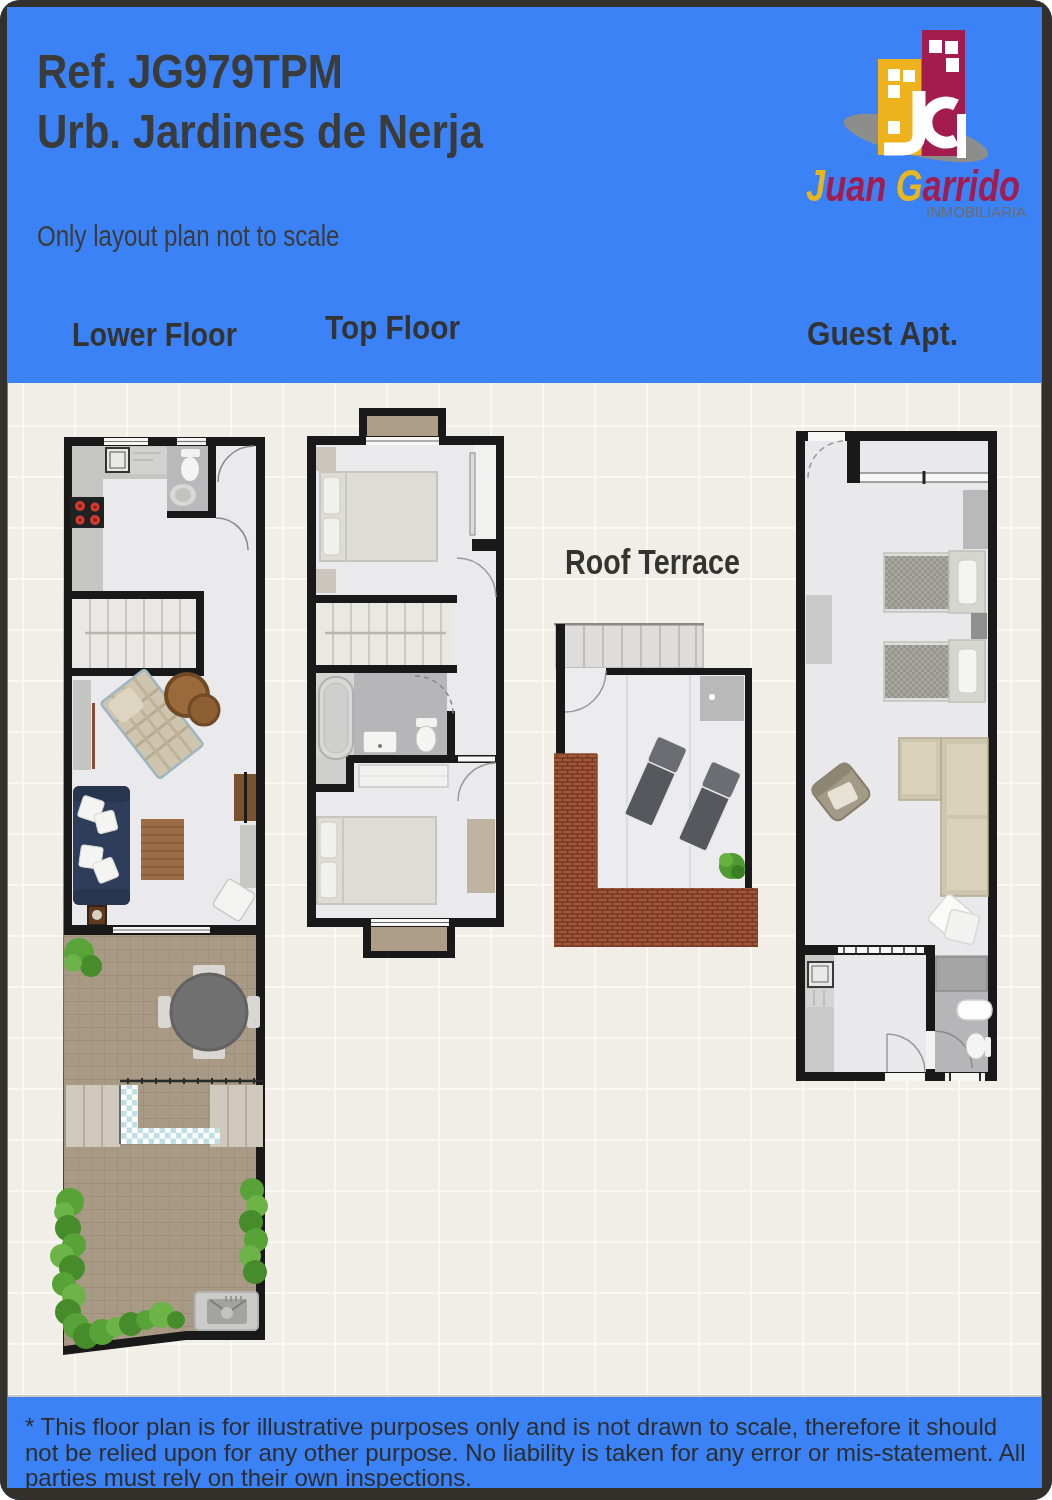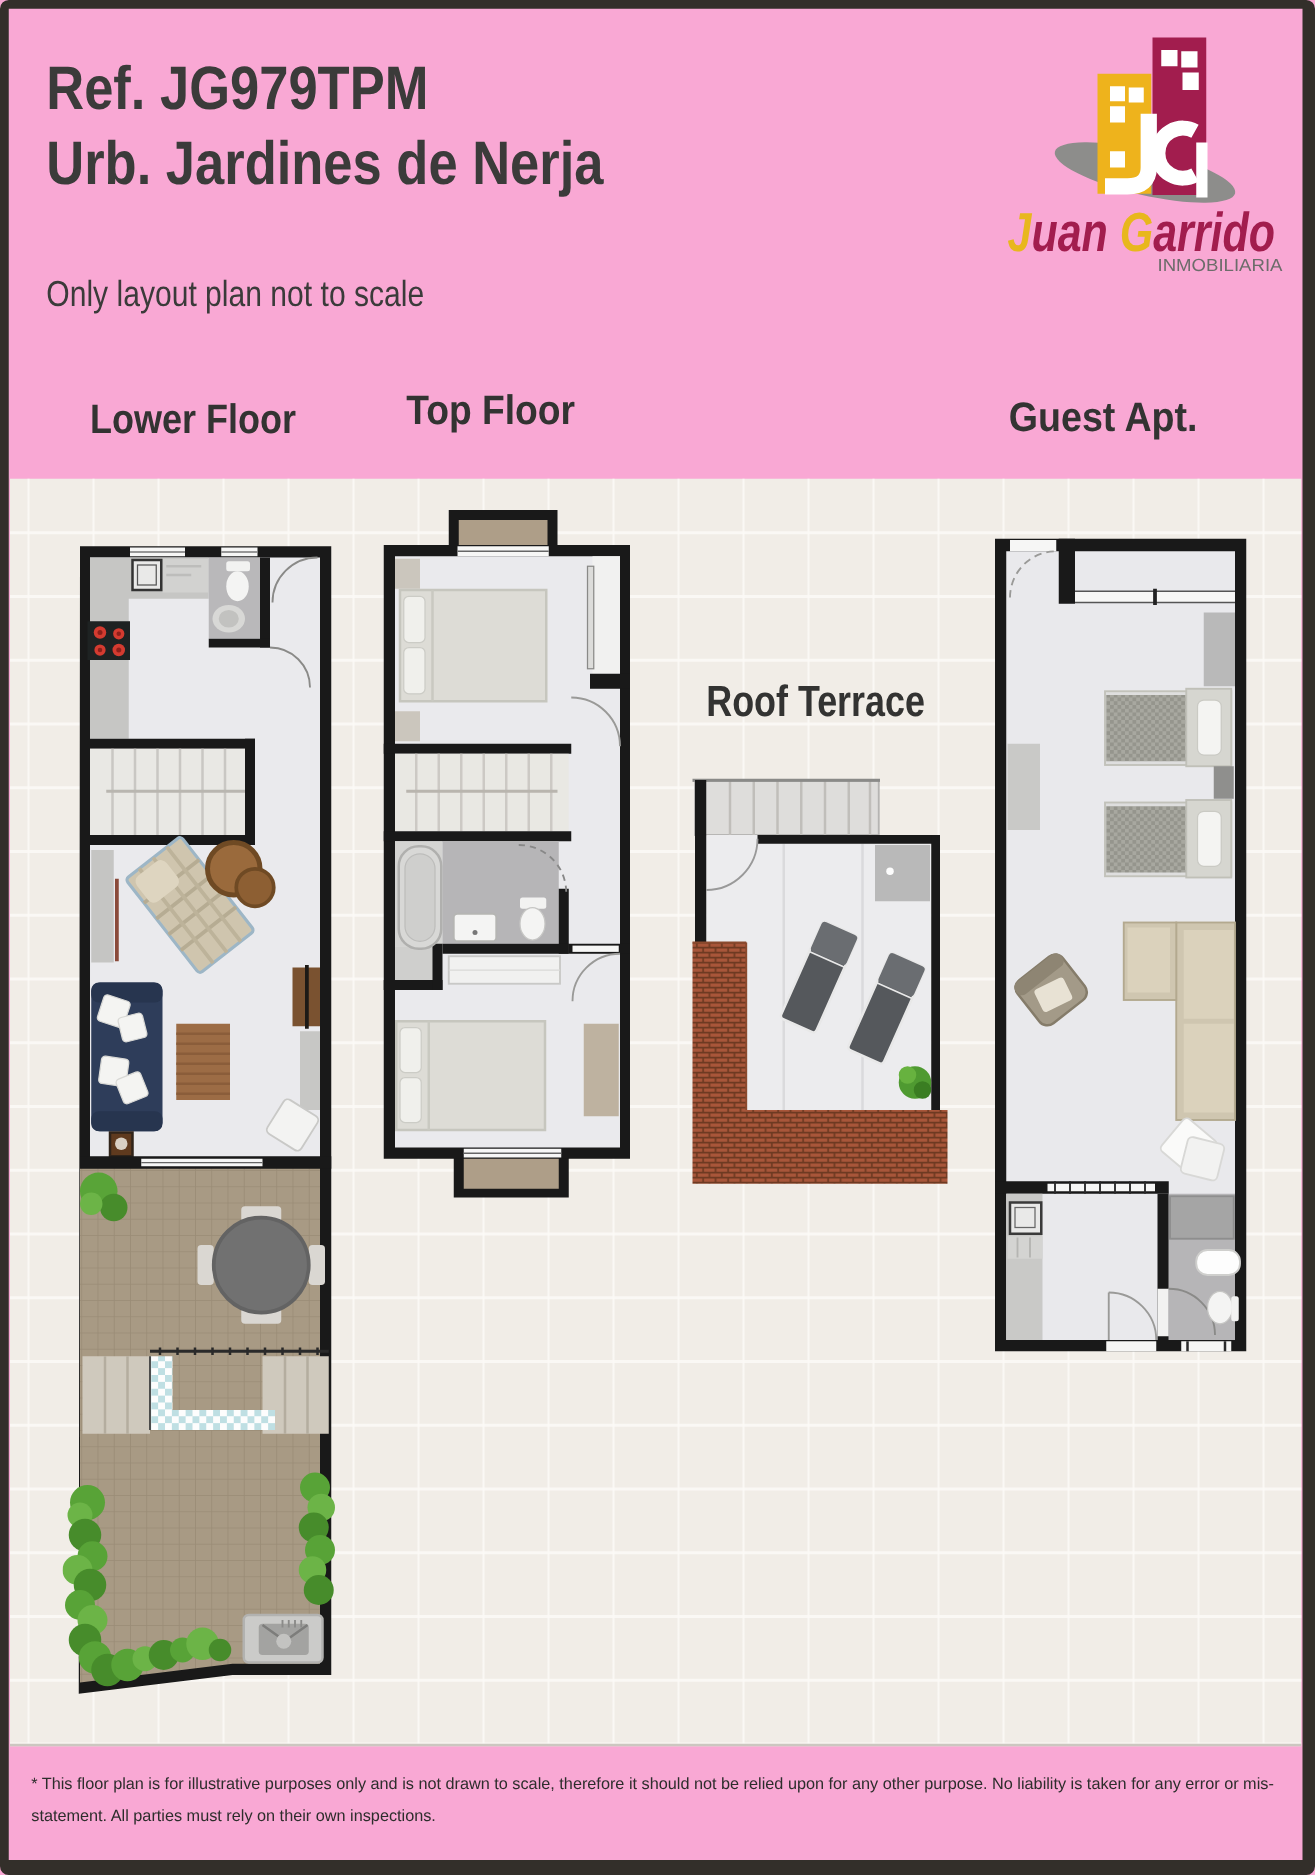--- a/index.html
+++ b/index.html
@@ -1,29 +1,29 @@
 <!DOCTYPE html>
 <html><head>
 <meta charset="utf-8">
 <style>
   html,body{margin:0;padding:0;}
   body{width:1052px;height:1500px;font-family:"Liberation Sans",sans-serif;}
-  .page{position:relative;width:1052px;height:1500px;background:#f9a8d4;overflow:hidden;}
+  .page{position:relative;width:1052px;height:1500px;background:#3b82f6;overflow:hidden;border-radius:20px;}
   .frame{position:absolute;inset:0;border-top:7px solid #332f2a;border-left:7px solid #332f2a;
     border-right:10px solid #332f2a;border-bottom:12px solid #332f2a;border-radius:7px;z-index:60;pointer-events:none;}
   .h1{position:absolute;left:37px;top:41px;font-size:49px;font-weight:bold;color:#3b3b3a;line-height:60px;transform:scaleX(.857);transform-origin:0 0;}
   .sub{position:absolute;left:37px;top:220px;font-size:29px;color:#3b3b3a;transform:scaleX(.83);transform-origin:0 0;}
   .lbl{position:absolute;font-weight:bold;color:#333332;font-size:33px;line-height:1;white-space:nowrap;transform-origin:0 0;}
   .grid{position:absolute;left:8px;top:383px;width:1033px;height:1012px;
     background-color:#f1ede7;
     background-image:linear-gradient(to right,rgba(252,250,247,.85) 2px,transparent 2px),
                      linear-gradient(to bottom,rgba(252,250,247,.85) 2px,transparent 2px);
     background-size:52px 51px;background-position:14px 42px;
     border-bottom:2px solid #ccc7c0;}
-  .disc{position:absolute;left:25px;top:1414px;width:1002px;font-size:13px;color:#2d2d2c;line-height:25.5px;}
+  .disc{position:absolute;left:25px;top:1414px;width:1002px;font-size:24px;color:#2d2d2c;line-height:25.5px;}
   svg{position:absolute;}
 </style>
 </head>
 <body>
 <div class="page">
   <div class="grid"></div>
   <div class="h1">Ref. JG979TPM<br>Urb. Jardines de Nerja</div>
   <div class="sub">Only layout plan not to scale</div>
   <div class="lbl" style="left:72px;top:318px;transform:scaleX(.873);">Lower Floor</div>
   <div class="lbl" style="left:325px;top:311px;transform:scaleX(.902);">Top Floor</div>

